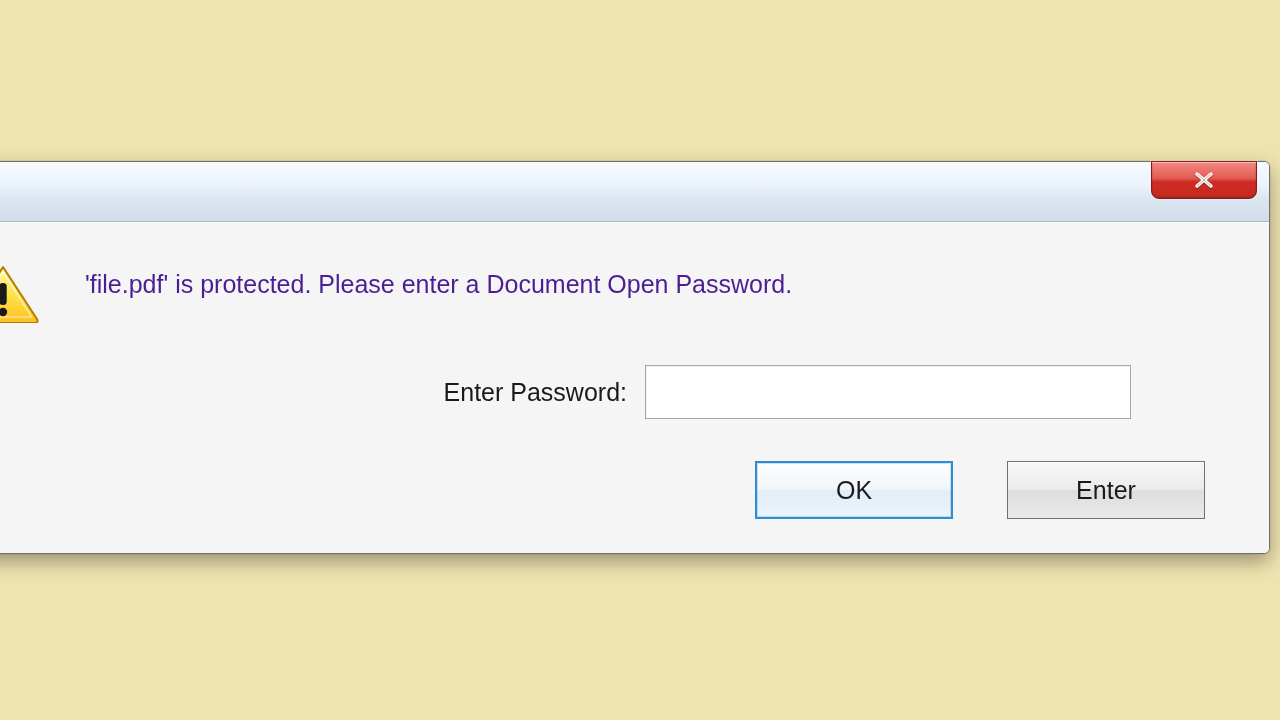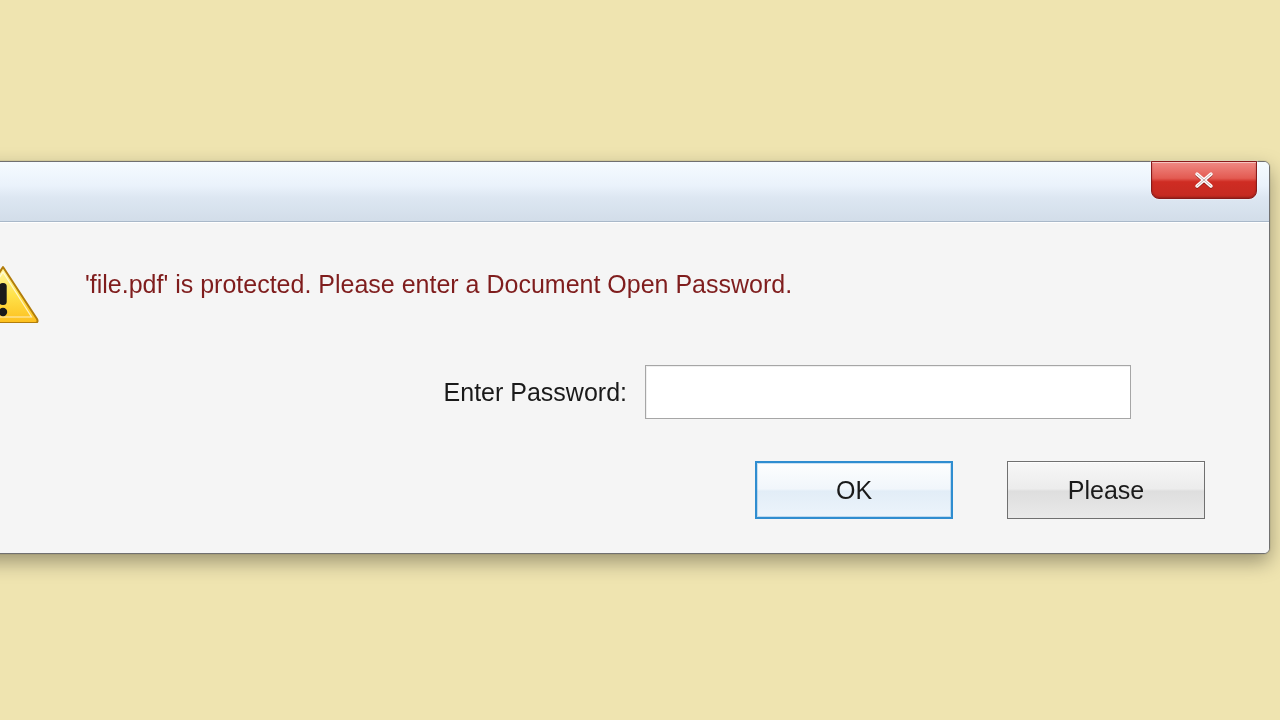--- a/index.html
+++ b/index.html
@@ -75,21 +75,21 @@
     .warn-icon {
       width: 72px;
       height: 58px;
       flex: 0 0 auto;
       margin-top: 2px;
     }
     .warn-icon svg { display: block; width: 100%; height: 100%; }
 
     .message-text {
       font-size: 25px;
-      color: #7f1d1d;
+      color: #4c1d95;
       line-height: 1.2;
       padding-top: 6px;
     }
 
     .row-input {
       display: flex;
       align-items: center;
       gap: 18px;
       margin-top: 42px;
       margin-left: 120px;
@@ -188,17 +188,17 @@
       <div class="message-text">'file.pdf' is protected. Please enter a Document Open Password.</div>
     </div>
 
     <div class="row-input">
       <div class="input-label">Enter Password:</div>
       <input type="password" class="pw-input" value="" style="">
     </div>
 
     <div class="row-buttons">
       <div class="btn btn-default">OK</div>
-      <div class="btn">Please</div>
+      <div class="btn">Enter</div>
     </div>
 
   </div>
 </div>
 
 </body></html>

